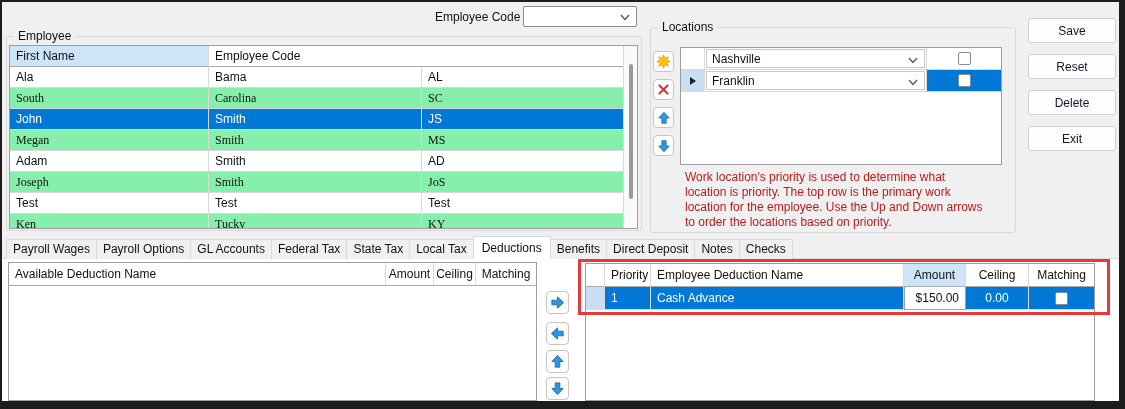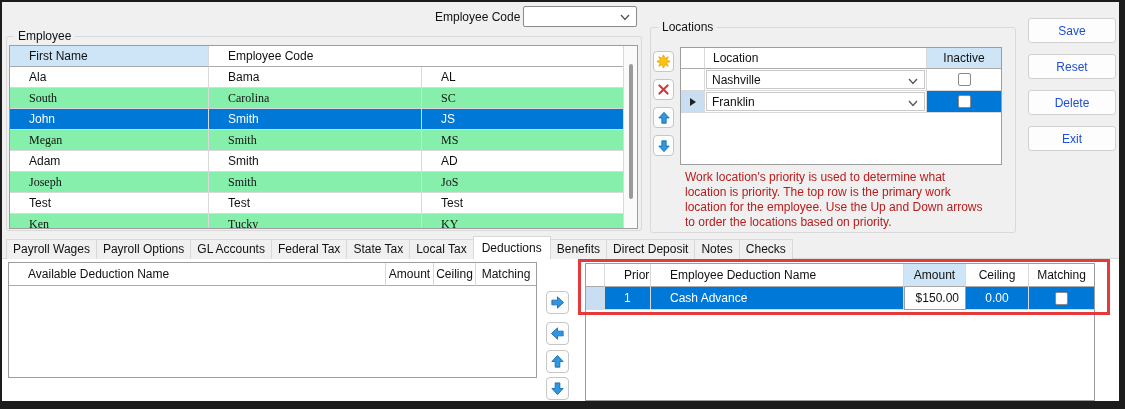--- a/index.html
+++ b/index.html
@@ -15,21 +15,21 @@
            border:1px solid #8a8a8a; border-radius:2px; }
   .combo .chev { position:absolute; right:6px; top:7px; }
 
   
   .groupbox { position:absolute; border:1px solid #d9d9d9; border-radius:3px; }
   .grouplabel { position:absolute; background:#f0f0f0; padding:0 4px; z-index:2; }
 
   
   .grid { position:absolute; background:#fff; border:1px solid #9d9d9d; overflow:hidden; }
   .gr { display:flex; }
-  .gcell { border-right:1px solid #d9d9d9; border-bottom:1px solid #d9d9d9; padding-left:19px; overflow:hidden; white-space:nowrap; }
+  .gcell { border-right:1px solid #d9d9d9; border-bottom:1px solid #d9d9d9; padding-left:6px; overflow:hidden; white-space:nowrap; }
   .ghead .gcell { background:#fff; border-bottom:1px solid #ababab; }
   .hl { background:#cde5f7 !important; }
   .selrow { background:#0078d7; color:#fff; }
   .altrow { background:#86efac;font-family:Liberation Serif, serif; }
 
   
   .emp-grid { left:7px; top:43px; width:629px; height:184px; }
   .emp-grid .gr { height:21px; line-height:20px; }
   .emp-grid .c1 { width:199px; } .emp-grid .c2 { width:213px; } .emp-grid .c3 { flex:1; border-right:none; }
   .emp-scroll { position:absolute; right:0; top:0; width:14px; height:182px; background:#fafafa; border-left:1px solid #d9d9d9; }
@@ -49,31 +49,31 @@
   .cell-combo { position:absolute; inset:1px; background:#fff; border:1px solid #c9c9c9; line-height:18px; padding-left:5px; }
   .cell-combo .chev { position:absolute; right:6px; top:7px; }
   .selcell-blue { background:#0078d7; }
   .rowsel-active { background:#c9def2; }
   .tri-right { width:0; height:0; border-left:6px solid #222; border-top:4px solid transparent; border-bottom:4px solid transparent; }
   .checkbox { width:13px; height:13px; background:#fff; border:1px solid #8a8a8a; border-radius:2px; display:inline-block; }
   .info-text { position:absolute; left:683px; top:168px; width:302px; line-height:15px; color:#b91c1c; }
 
   
   .act-btn { position:absolute; left:1026px; width:88px; height:25px; background:#fdfdfd; border:1px solid #d0d0d0;
-             border-radius:3px; font-size:12px; font-family:inherit; cursor:pointer; color:#1d4ed8; }
+             border-radius:3px; font-size:12px; font-family:inherit; cursor:pointer; color:#0f172a; }
 
   
   .tabstrip { position:absolute; left:4px; top:234px; height:23px; display:flex; align-items:flex-end; z-index:3; }
   .tab { height:20px; line-height:19px; padding:0 6px; background:#f0f0f0; border:1px solid #d9d9d9;
          border-bottom:none; margin-right:-1px; cursor:pointer; white-space:nowrap; }
   .tab.active { height:23px; line-height:22px; background:#fff; position:relative; z-index:4; padding:0 8px; }
   .tabpanel { position:absolute; left:0; top:256px; width:1117px; height:143px; background:#fff; border-top:1px solid #d9d9d9; }
 
   
-  .avail-grid { left:6px; top:260px; width:529px; height:116px; }
+  .avail-grid { left:6px; top:260px; width:529px; height:139px; }
   .avail-grid .ghead { height:23px; line-height:22px; }
   .avail-grid .cn { width:377px; } .avail-grid .ca { width:48px; text-align:center; padding:0; }
   .avail-grid .cc { width:42px; text-align:center; padding:0; } .avail-grid .cm { flex:1; text-align:center; padding:0; border-right:none; }
 
   .xfer-btn { position:absolute; left:544px; width:23px; height:23px; background:#fdfdfd; border:1px solid #c6c6c6;
               border-radius:4px; display:flex; align-items:center; justify-content:center; cursor:pointer; }
 
   .ded-grid { left:583px; top:261px; width:510px; height:138px; }
   .ded-grid .ghead { height:23px; line-height:22px; }
   .ded-grid .drow { height:23px; line-height:22px; }
@@ -175,25 +175,20 @@
           <path d="M8 1.5 L14 8 L10.5 8 L10.5 14 L5.5 14 L5.5 8 L2 8 Z" fill="#2f96e0" stroke="#1668a8" stroke-width="0.9"></path>
         </svg>
   </div>
   <div class="loc-btn" style="left:651px; top:133px;">
     <svg class="arrow-svg" style="transform:rotate(180deg)" width="14" height="14" viewBox="0 0 16 16">
           <path d="M8 1.5 L14 8 L10.5 8 L10.5 14 L5.5 14 L5.5 8 L2 8 Z" fill="#2f96e0" stroke="#1668a8" stroke-width="0.9"></path>
         </svg>
   </div>
 
   <div class="grid loc-grid">
-    <div class="gr ghead">
-      <span class="gcell csel"></span>
-      <span class="gcell cloc">Location</span>
-      <span class="gcell cinact hl">Inactive</span>
-    </div>
     <div class="gr lrow">
       <span class="gcell csel"></span>
       <span class="gcell cloc">
         <span class="cell-combo">
           <span>Nashville</span>
           <svg class="chev" width="10" height="7" viewBox="0 0 10 7">
                 <path d="M1 1 L5 5.5 L9 1" fill="none" stroke="#5a5a5a" stroke-width="1.4"></path>
               </svg>
         </span>
       </span>

